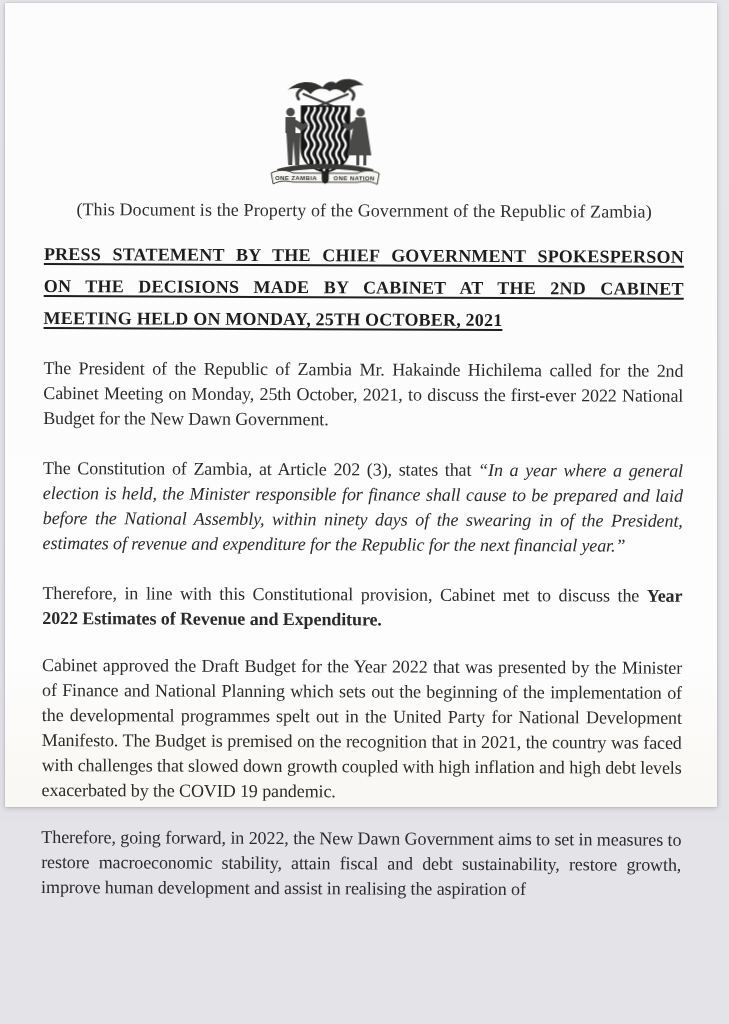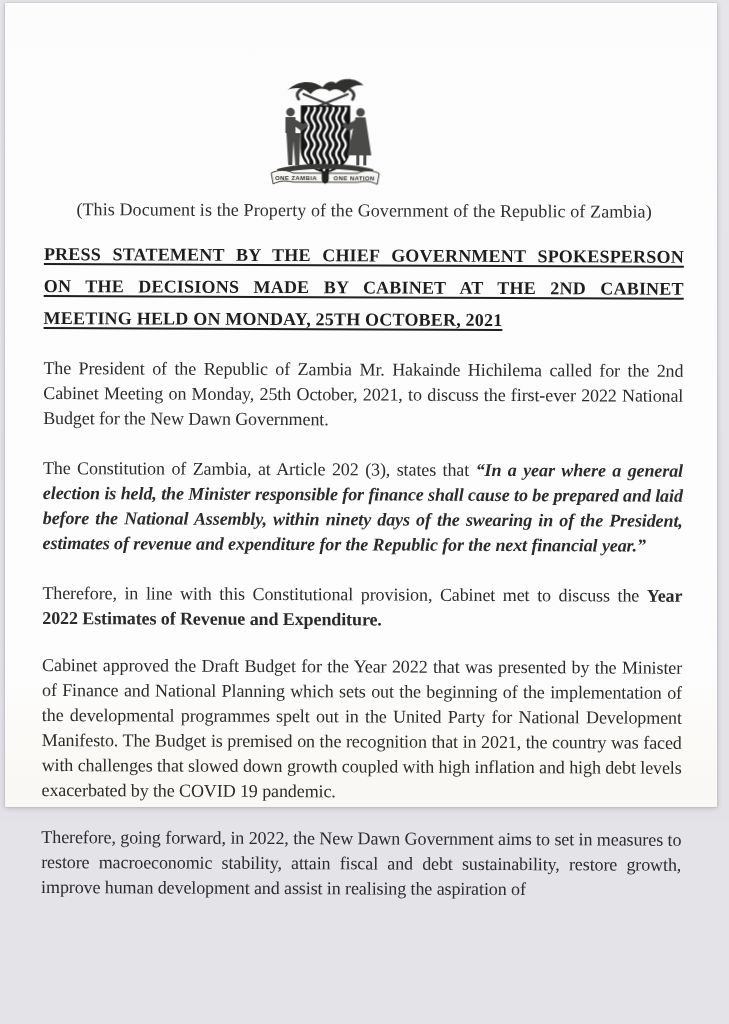--- a/index.html
+++ b/index.html
@@ -69,21 +69,21 @@
   }
   p.body {
     margin: 25px 0 0 0;
     font-size: 18px;
     line-height: 25px;
     text-align: justify;
     letter-spacing: -0.1px;
     color: #2b2b2b;
   }
   p.body.tight { margin-top: 22px; }
-  .bi { font-weight: bold; font-style: italic; }
+  .bi { font-weight: normal; font-style: italic; }
   .b  { font-weight: bold; }
   svg text {
     font-family: "Liberation Sans", "DejaVu Sans", sans-serif;
     font-weight: bold;
   }
 </style>
 </head>
 <body>
 
 <div class="photo">

